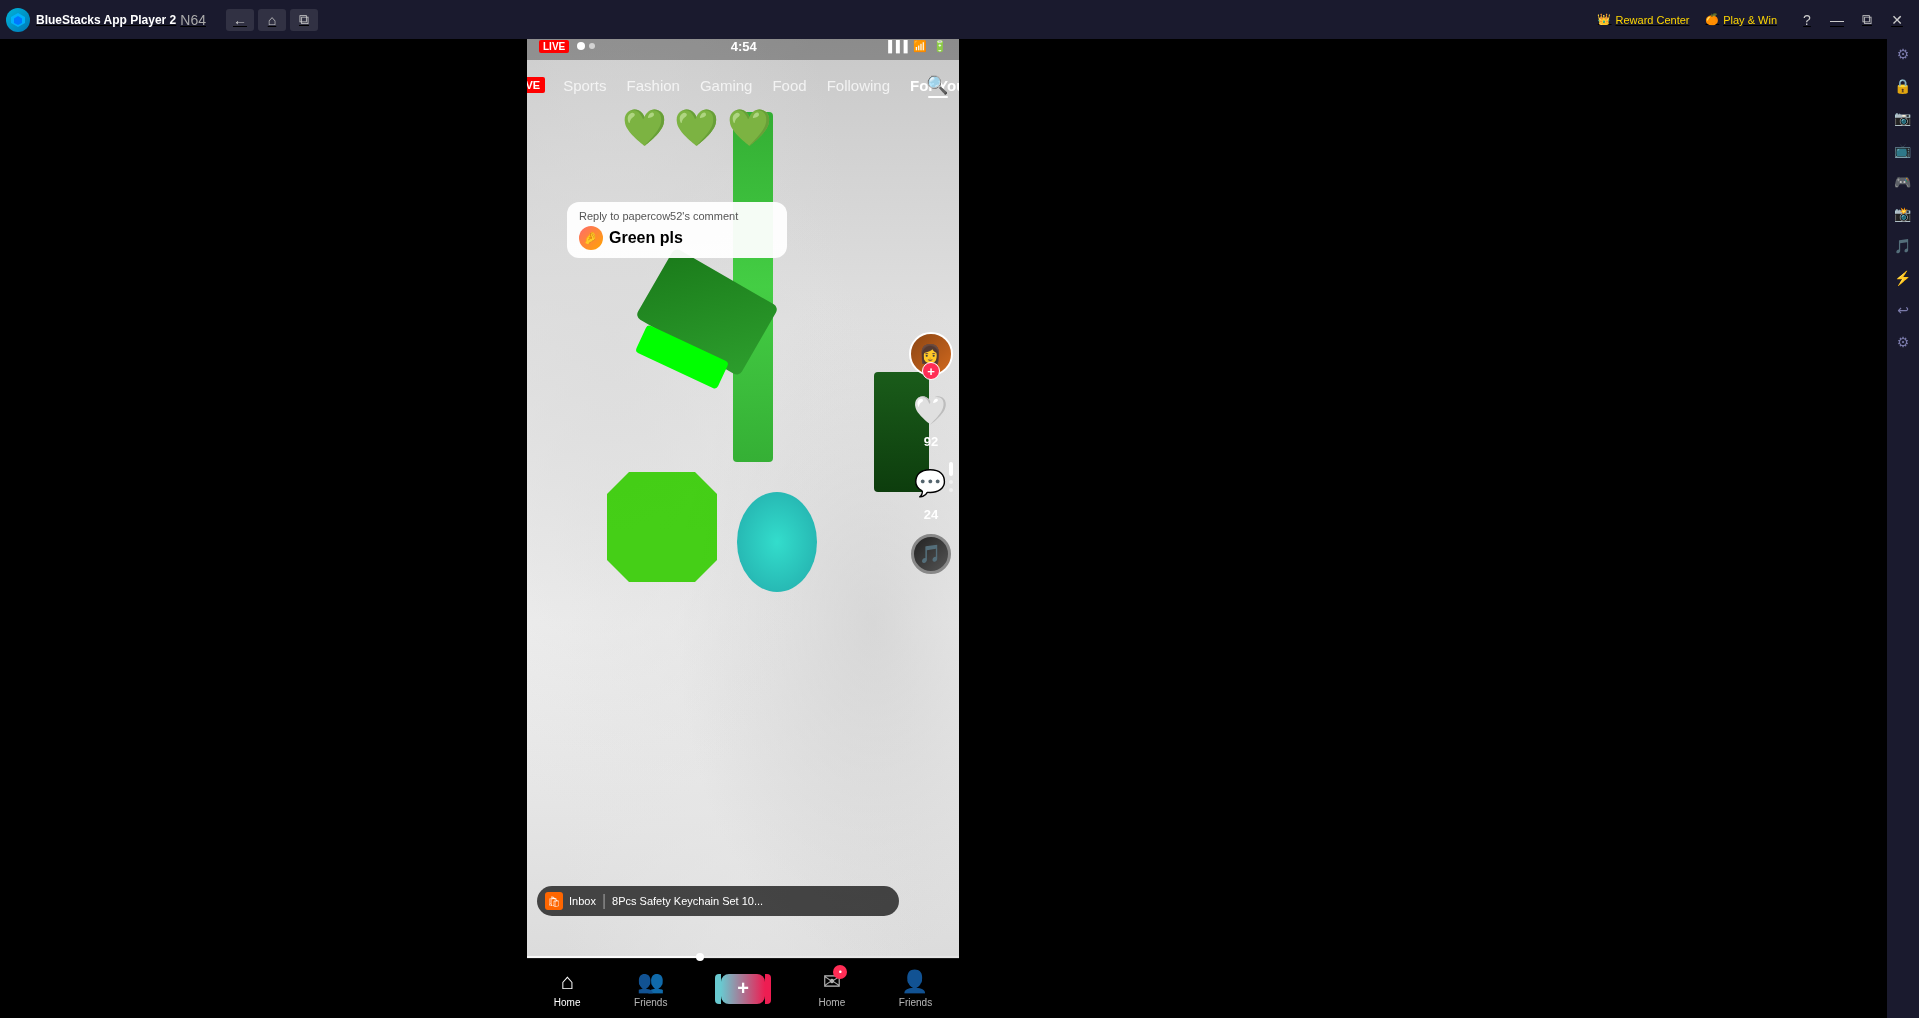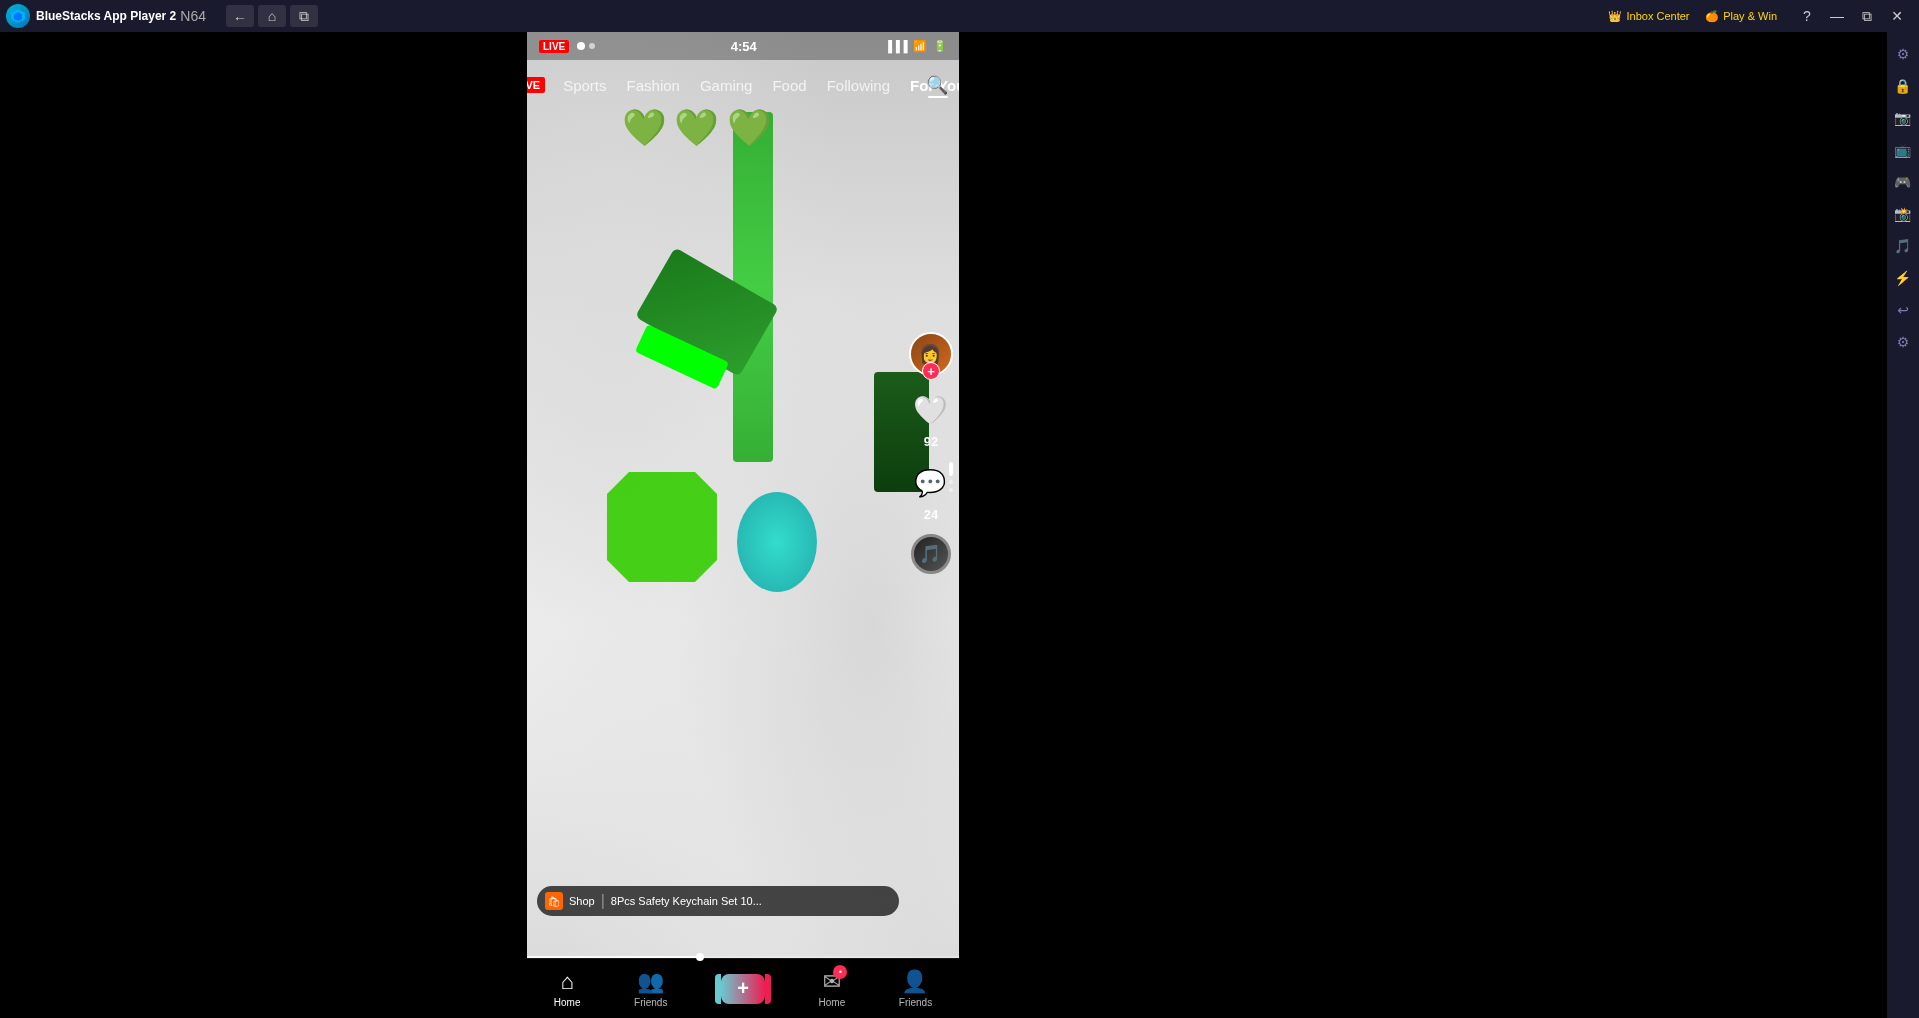--- a/index.html
+++ b/index.html
@@ -9,25 +9,26 @@
       background: #000;
       font-family: Arial, sans-serif;
       overflow: hidden;
       position: relative;
     }
 
     
     .titlebar {
       position: absolute;
       top: 0; left: 0; right: 0;
-      height: 32px;
+      height: 39px;
       background: #1a1a2e;
       display: flex;
       align-items: center;
       z-index: 100;
+      text-decoration: underline;
     }
     .titlebar-logo {
       width: 24px; height: 24px;
       background: linear-gradient(135deg, #00b4d8, #0077b6);
       border-radius: 50%;
       margin: 0 6px;
       display: flex; align-items: center; justify-content: center;
       font-size: 12px; color: white; font-weight: bold;
     }
     .titlebar-appname {
@@ -564,21 +565,21 @@
   <span class="titlebar-appname">BlueStacks App Player 2</span>
   <span class="titlebar-sub">N64</span>
   <div class="titlebar-nav">
     <div class="titlebar-nav-btn">←</div>
     <div class="titlebar-nav-btn">⌂</div>
     <div class="titlebar-nav-btn">⧉</div>
   </div>
   <div class="titlebar-right">
     <div class="reward-center">
       <span>👑</span>
-      <span>Inbox Center</span>
+      <span>Reward Center</span>
     </div>
     <div class="play-win">
       <span>🍊</span>
       <span>Play &amp; Win</span>
     </div>
     <div class="titlebar-controls">
       <div class="titlebar-ctrl-btn">?</div>
       <div class="titlebar-ctrl-btn">—</div>
       <div class="titlebar-ctrl-btn">⧉</div>
       <div class="titlebar-ctrl-btn close">✕</div>
@@ -603,20 +604,27 @@
         <div class="dark-green-rect"></div>
       </div>
     </div>
 
     <div class="hearts-container">
       <span>💚</span>
       <span>💚</span>
       <span>💚</span>
     </div>
 
+    <div class="comment-bubble">
+      <div class="comment-reply-to">Reply to papercow52's comment</div>
+      <div class="comment-author-row">
+        <div class="comment-avatar">🤌</div>
+        <span class="comment-text">Green pls</span>
+      </div>
+    </div>
 
     <div class="status-bar">
       <div style="display:flex;align-items:center;gap:4px;">
         <div class="live-badge">LIVE</div>
         <span style="width:8px;height:8px;background:#fff;border-radius:50%;display:inline-block;"></span>
         <span style="width:6px;height:6px;background:#fff;border-radius:50%;display:inline-block;opacity:0.6;"></span>
       </div>
       <span class="status-time">4:54</span>
       <div class="status-icons">
         <span>▐▐▐</span>
@@ -664,21 +672,21 @@
     </div>
 
     <div class="side-dots">
       <div class="side-dot active"></div>
       <div class="side-dot"></div>
       <div class="side-dot"></div>
     </div>
 
     <div class="shop-bar">
       <div class="shop-icon">🛍</div>
-      <span class="shop-text">Shop</span>
+      <span class="shop-text">Inbox</span>
       <span class="shop-divider">|</span>
       <span class="shop-product">8Pcs Safety Keychain Set 10...</span>
     </div>
 
 
     <div class="progress-bar">
       <div class="progress-fill"></div>
       <div class="progress-dot"></div>
     </div>
 

